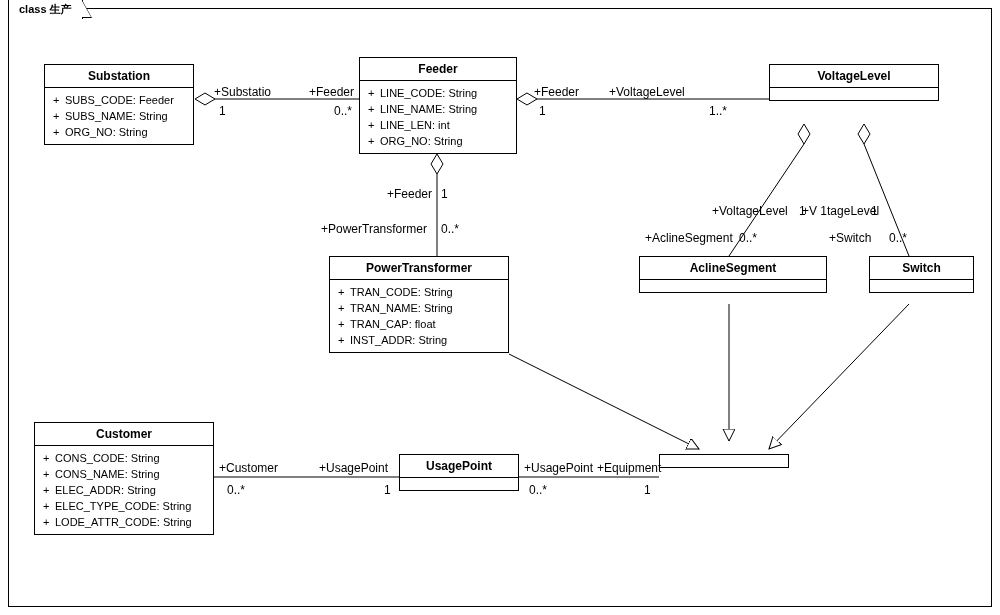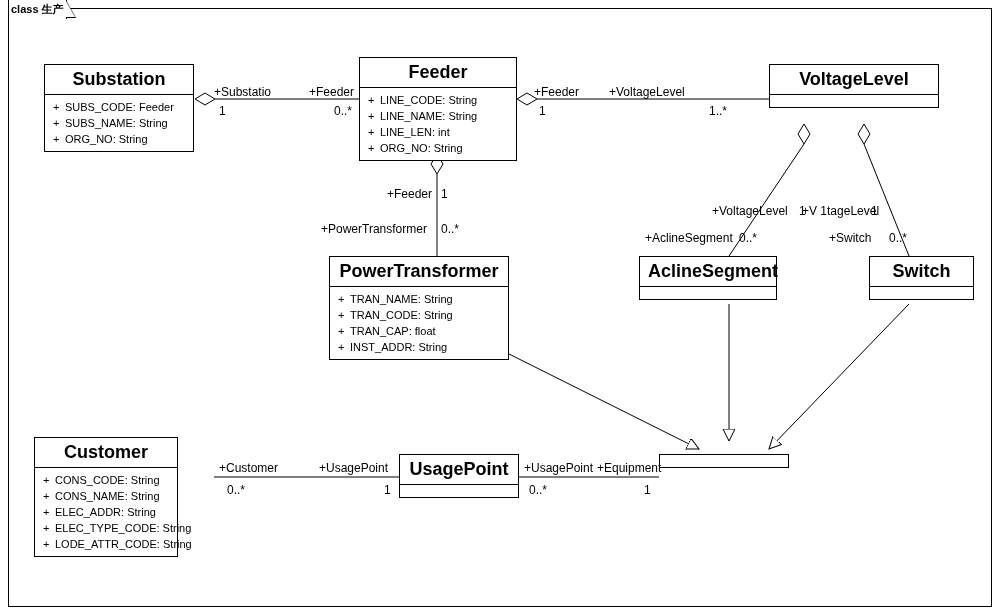--- a/index.html
+++ b/index.html
@@ -1,22 +1,22 @@
 <!DOCTYPE html>
 <html><head>
 <meta charset="utf-8">
 <style>
 *{box-sizing:border-box;margin:0;padding:0}
 body{background:#fff;font-family:Arial,"Microsoft YaHei",sans-serif;font-size:11px;color:#000;width:1000px;height:615px;position:relative}
 .frame{position:absolute;left:8px;top:8px;width:984px;height:599px;border:1px solid #000}
-.frame-tab{position:absolute;left:-1px;top:-10px;background:#fff;border:1px solid #000;border-bottom:none;padding:2px 2px;font-size:11px;font-weight:bold}
+.frame-tab{position:absolute;left:-1px;top:-10px;background:#fff;border:1px solid #000;border-bottom:none;padding:2px 10px;font-size:11px;font-weight:bold}
 .frame-tab::after{content:"";position:absolute;right:-10px;top:0;width:0;height:0;border-top:18px solid transparent;border-left:10px solid #000}
 .frame-tab::before{content:"";position:absolute;right:-9px;top:1px;width:0;height:0;border-top:16px solid transparent;border-left:9px solid #fff;z-index:1}
 .box{position:absolute;border:1px solid #000;background:#fff}
-.box-title{text-align:center;font-weight:bold;border-bottom:1px solid #000;padding:4px 8px;font-size:18px}
+.box-title{text-align:center;font-weight:bold;border-bottom:1px solid #000;padding:4px 8px;font-size:12px}
 .box-body{padding:4px 8px;min-height:12px}
 .attr{white-space:nowrap;line-height:16px}
 .plus{display:inline-block;width:12px}
 svg.conn{position:absolute;left:0;top:0;width:1000px;height:615px;pointer-events:none}
 .lbl{position:absolute;font-size:12px;background:transparent;color:#000}
 </style>
 </head>
 <body>
 
 <div class="frame">
@@ -87,38 +87,38 @@
   </div>
 
   <div class="box" style="left:760px;top:55px;width:170px">
     <div class="box-title">VoltageLevel</div>
     <div class="box-body"></div>
   </div>
 
   <div class="box" style="left:320px;top:247px;width:180px">
     <div class="box-title">PowerTransformer</div>
     <div class="box-body">
+      <div class="attr"><span class="plus">+</span><span>TRAN_CODE: String</span></div>
       <div class="attr"><span class="plus">+</span><span>TRAN_NAME: String</span></div>
-      <div class="attr"><span class="plus">+</span><span>TRAN_CODE: String</span></div>
       <div class="attr"><span class="plus">+</span><span>TRAN_CAP: float</span></div>
       <div class="attr"><span class="plus">+</span><span>INST_ADDR: String</span></div>
     </div>
   </div>
 
-  <div class="box" style="left:630px;top:247px;width:138px">
+  <div class="box" style="left:630px;top:247px;width:188px">
     <div class="box-title">AclineSegment</div>
     <div class="box-body"></div>
   </div>
 
   <div class="box" style="left:860px;top:247px;width:105px">
     <div class="box-title">Switch</div>
     <div class="box-body"></div>
   </div>
 
-  <div class="box" style="left:25px;top:428px;width:144px">
+  <div class="box" style="left:25px;top:413px;width:180px">
     <div class="box-title">Customer</div>
     <div class="box-body">
       <div class="attr"><span class="plus">+</span><span>CONS_CODE: String</span></div>
       <div class="attr"><span class="plus">+</span><span>CONS_NAME: String</span></div>
       <div class="attr"><span class="plus">+</span><span>ELEC_ADDR: String</span></div>
       <div class="attr"><span class="plus">+</span><span>ELEC_TYPE_CODE: String</span></div>
       <div class="attr"><span class="plus">+</span><span>LODE_ATTR_CODE: String</span></div>
     </div>
   </div>
 

